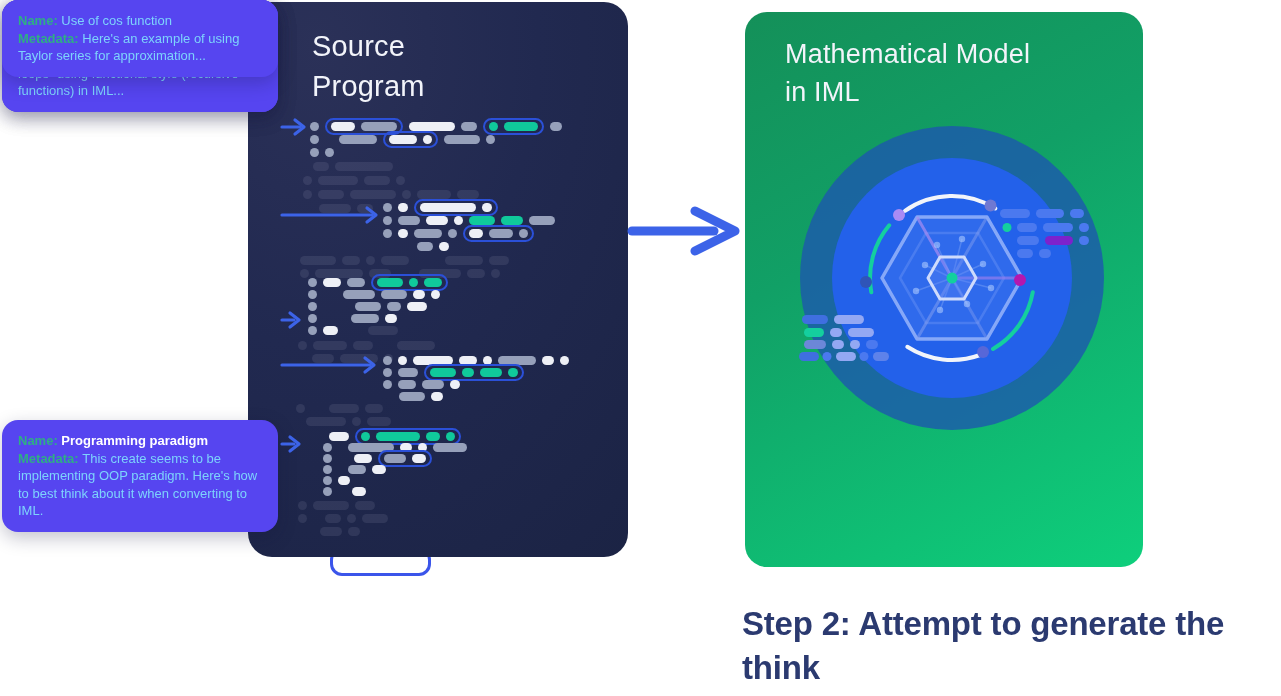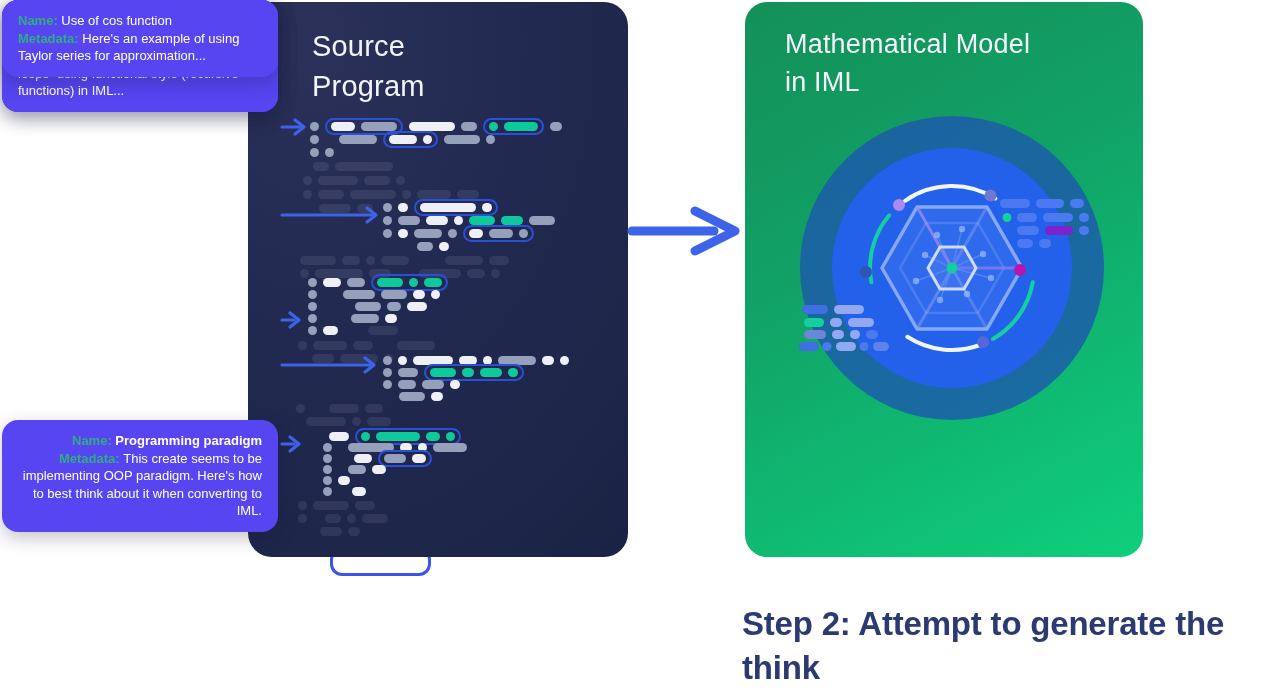--- a/index.html
+++ b/index.html
@@ -2,38 +2,38 @@
 <html><head>
 <meta charset="utf-8">
 <style>
   html,body{margin:0;padding:0;background:#ffffff;}
   body{font-family:"Liberation Sans", sans-serif; -webkit-font-smoothing:antialiased;}
   .stage{position:relative;width:1281px;height:696px;overflow:hidden;background:#ffffff;}
 
   
   .dark-panel{position:absolute;left:248px;top:2px;width:380px;height:555px;border-radius:24px;
     background:radial-gradient(130% 120% at 18% 8%, #2b3158 0%, #212950 45%, #1b2344 100%);z-index:2;}
-  .green-panel{position:absolute;left:745px;top:2px;width:398px;height:555px;border-radius:22px;overflow:hidden;
+  .green-panel{position:absolute;left:745px;top:12px;width:398px;height:555px;border-radius:22px;overflow:hidden;
     background:linear-gradient(152deg,#149059 0%, #11a066 38%, #0ecf7c 100%);z-index:2;}
 
   .panel-title{position:absolute;color:#f2f4fa;font-weight:500;letter-spacing:.2px;}
   .source-title{left:64px;top:24px;font-size:29px;line-height:1.38;width:180px;}
   .model-title{left:40px;top:24px;font-size:27px;line-height:1.4;width:250px;}
 
   
   .callout{position:absolute;left:2px;width:244px;background:#5645f0;border-radius:16px;
     padding:12px 16px;z-index:4;color:#e9e8fb;font-size:13px;line-height:17.5px;
     box-shadow:0 6px 18px rgba(20,20,60,.25);}
   .callout:nth-of-type(1){top:35px;}
   .callout:nth-of-type(2){top:163px;}
   .callout:nth-of-type(3){top:290px;}
-  .callout:nth-of-type(4){top:420px;text-align:right;}
+  .callout:nth-of-type(4){top:420px;}
   .c-line{margin:0;}
   .c-label{color:#2fae85;font-weight:700;}
-  .c-val{color:#ffffff;}
+  .c-val{color:#7dd3fc;}
   .c-val.bold{color:#ffffff;font-weight:700;}
 
   
   .code-layer{position:absolute;inset:0;border-radius:24px;overflow:hidden;}
   .code-block{position:absolute;}
   .code-row{display:flex;align-items:center;gap:6px;height:13px;}
   .tok{height:9px;border-radius:5px;flex:0 0 auto;display:block;}
   .tok.dot{width:9px;}
   .sp{height:1px;flex:0 0 auto;display:block;}
   .grp{display:flex;align-items:center;gap:6px;border:2px solid #2b50d8;border-radius:10px;

